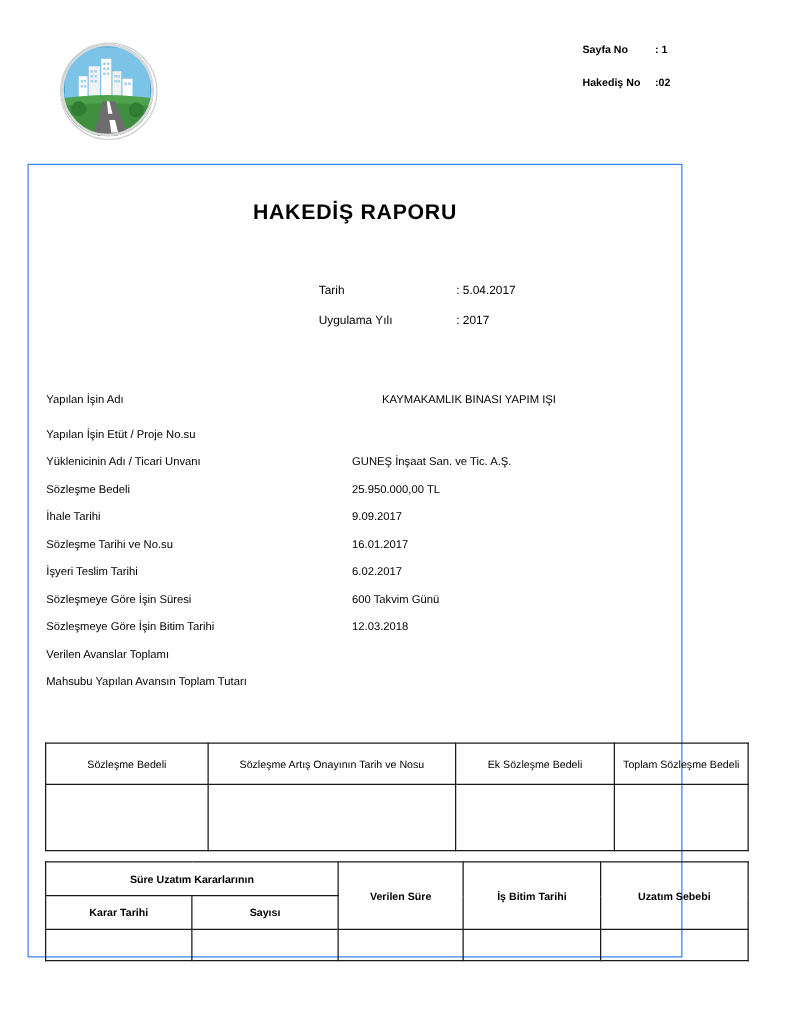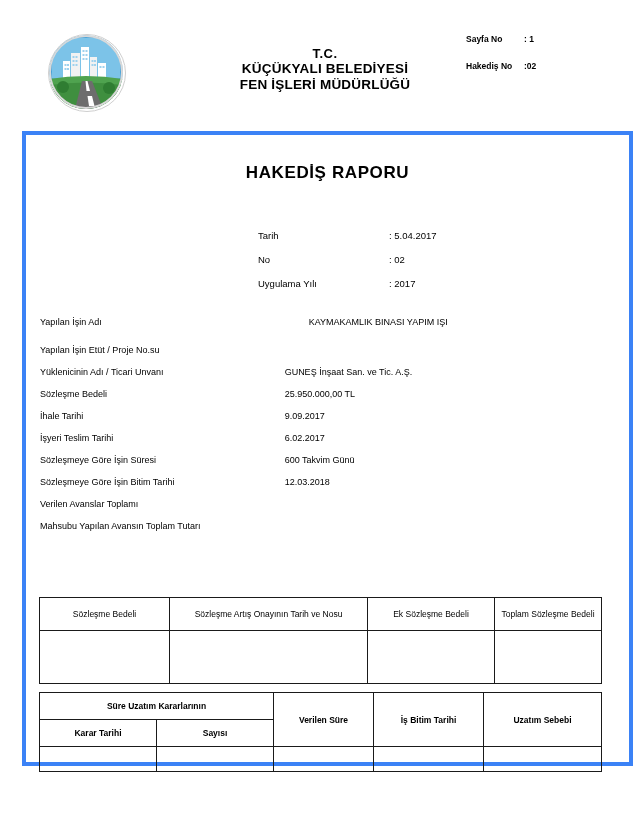--- a/index.html
+++ b/index.html
@@ -86,23 +86,23 @@
   .meta-value {
     font-weight: bold;
     padding-left: 6px;
   }
 
   
   .frame {
     position: absolute;
     left: 22px;
     top: 131px;
-    width: 611px;
+    width: 524px;
     height: 635px;
-    border: 4px solid #3b82f6;
+    border: 1px solid #3b82f6;
     box-sizing: border-box;
   }
 
   .doc-title {
     position: absolute;
     left: 0;
     top: 28px;
     width: 100%;
     text-align: center;
     font-size: 17px;
@@ -113,21 +113,20 @@
   
   .topinfo {
     position: absolute;
     left: 232px;
     top: 95px;
     font-size: 9.5px;
   }
   .topinfo .row {
     display: flex;
     margin-bottom: 13px;
-    gap: 21px;
   }
   .topinfo .k { width: 110px; }
   .topinfo .v { width: 140px; }
 
   
   .detail {
     position: absolute;
     left: 13px;
     top: 182px;
     width: 560px;
@@ -245,25 +244,20 @@
           <path d="M36.5 46 L38.5 46 L41 56 L37.5 56 Z" fill="#ffffff"></path>
           <path d="M38.5 61 L43 61 L45.5 71 L40 71 Z" fill="#ffffff"></path>
 
           <circle cx="14" cy="52" r="6" fill="#2f7d32"></circle>
           <circle cx="60" cy="53" r="6" fill="#2f7d32"></circle>
         </g>
         <circle cx="37" cy="37" r="36" fill="none" stroke="#d9d9d9" stroke-width="2"></circle>
       </svg>
     </div>
 
-    <div class="org-title">
-      <div class="tc">T.C.</div>
-      <div class="l2">KÜÇÜKYALI BELEDİYESİ</div>
-      <div class="l3">FEN İŞLERİ MÜDÜRLÜĞÜ</div>
-    </div>
 
     <div class="meta">
       <div class="meta-row">
         <span class="meta-label">Sayfa No</span>
         <span class="meta-value">: 1</span>
       </div>
       <div class="meta-row">
         <span class="meta-label">Hakediş No</span>
         <span class="meta-value">:02</span>
       </div>
@@ -273,24 +267,20 @@
   <div class="frame">
 
     <div class="doc-title">HAKEDİŞ RAPORU</div>
 
     <div class="topinfo">
       <div class="row">
         <span class="k">Tarih</span>
         <span class="v">: 5.04.2017</span>
       </div>
       <div class="row">
-        <span class="k">No</span>
-        <span class="v">: 02</span>
-      </div>
-      <div class="row">
         <span class="k">Uygulama Yılı</span>
         <span class="v">: 2017</span>
       </div>
     </div>
 
     <div class="detail">
       <div class="row tall">
         <span class="k">Yapılan İşin Adı</span>
         <span class="v">KAYMAKAMLIK BINASI YAPIM IŞI</span>
       </div>
@@ -302,20 +292,24 @@
         <span class="k">Yüklenicinin Adı / Ticari Unvanı</span>
         <span class="v">GUNEŞ İnşaat San. ve Tic. A.Ş.</span>
       </div>
       <div class="row">
         <span class="k">Sözleşme Bedeli</span>
         <span class="v">25.950.000,00 TL</span>
       </div>
       <div class="row">
         <span class="k">İhale Tarihi</span>
         <span class="v">9.09.2017</span>
+      </div>
+      <div class="row">
+        <span class="k">Sözleşme Tarihi ve No.su</span>
+        <span class="v">16.01.2017</span>
       </div>
       <div class="row">
         <span class="k">İşyeri Teslim Tarihi</span>
         <span class="v">6.02.2017</span>
       </div>
       <div class="row">
         <span class="k">Sözleşmeye Göre İşin Süresi</span>
         <span class="v">600 Takvim Günü</span>
       </div>
       <div class="row">

